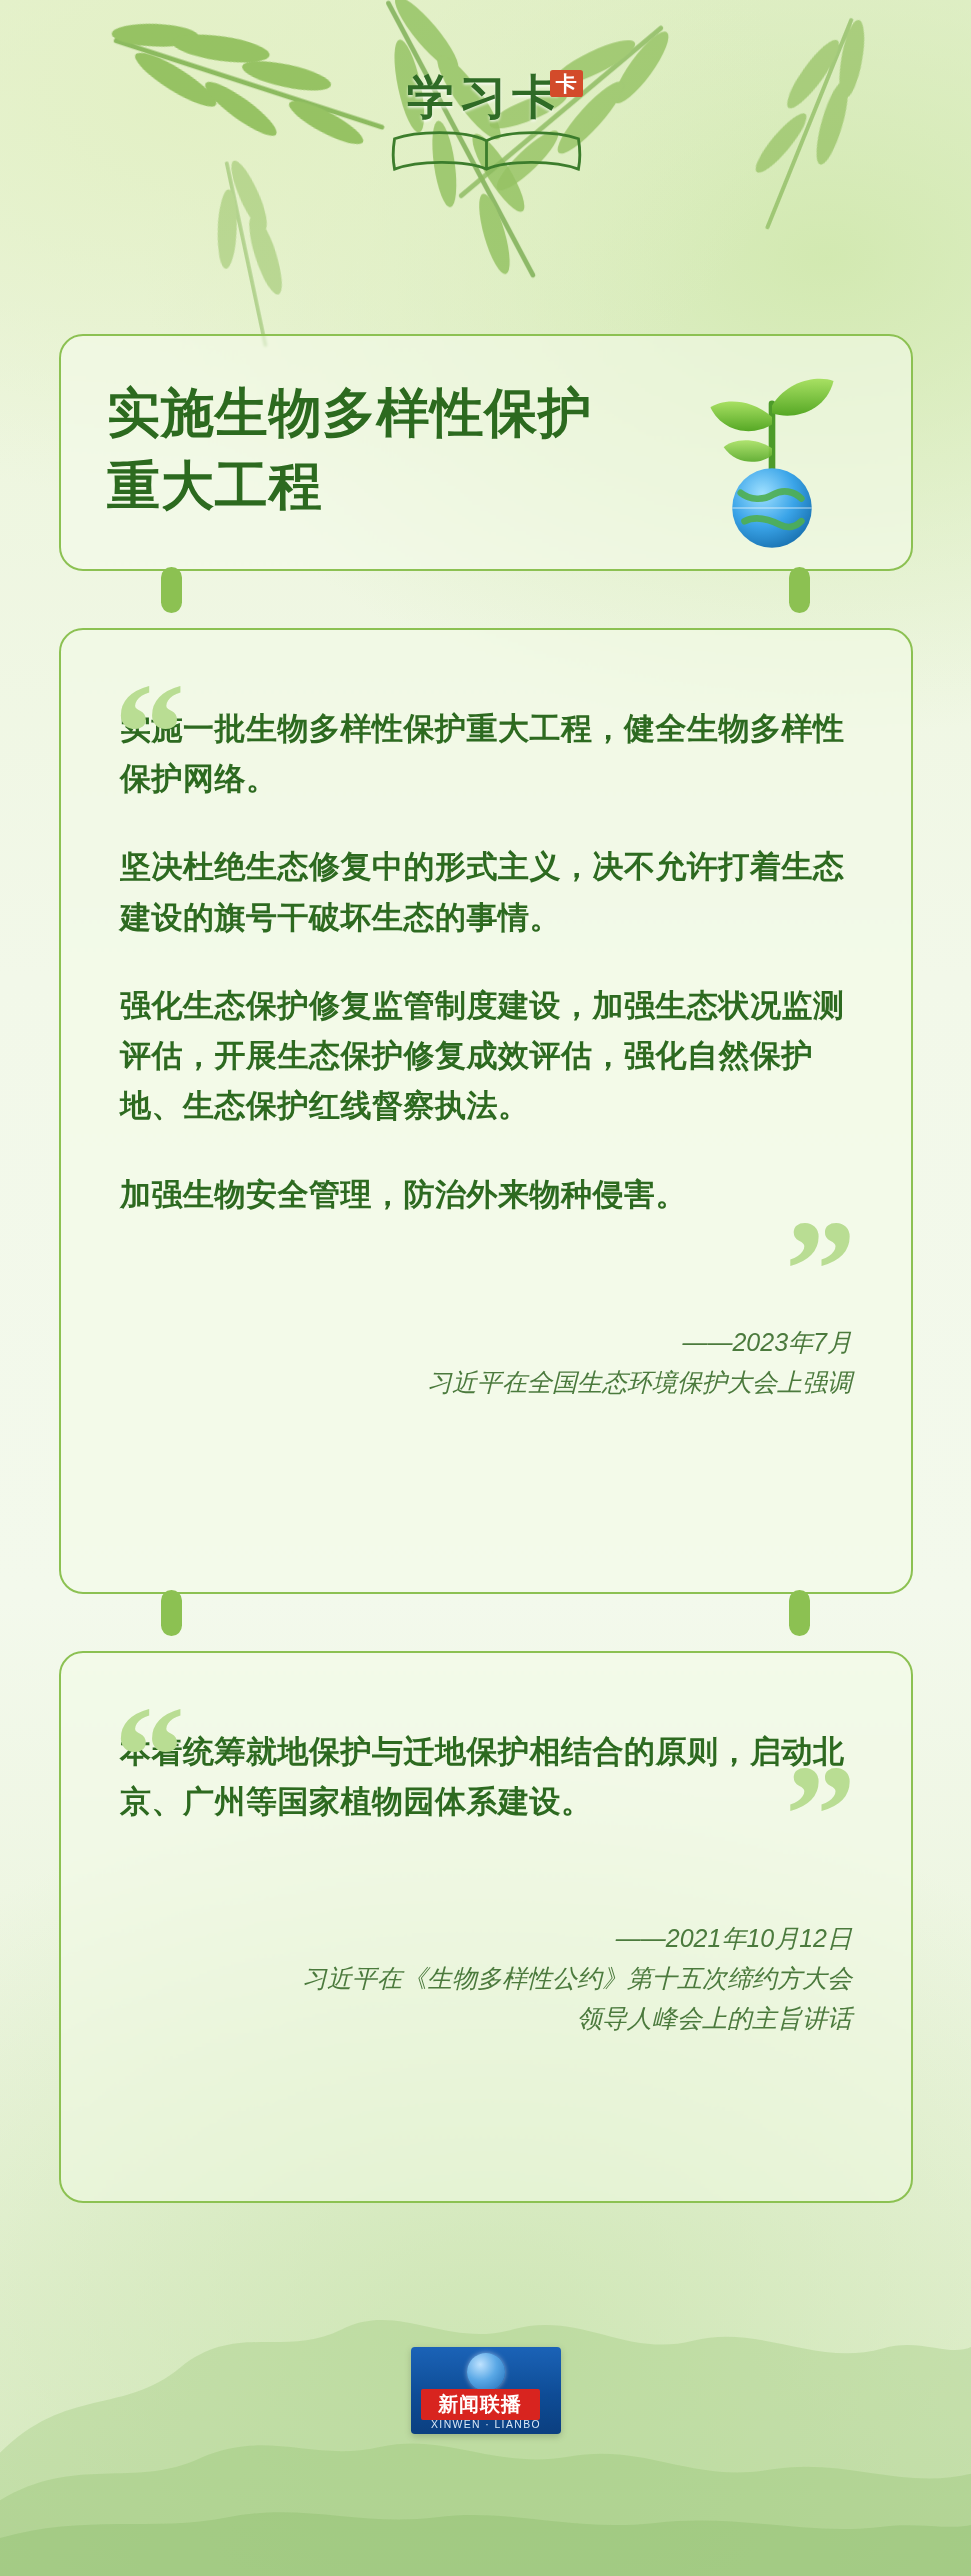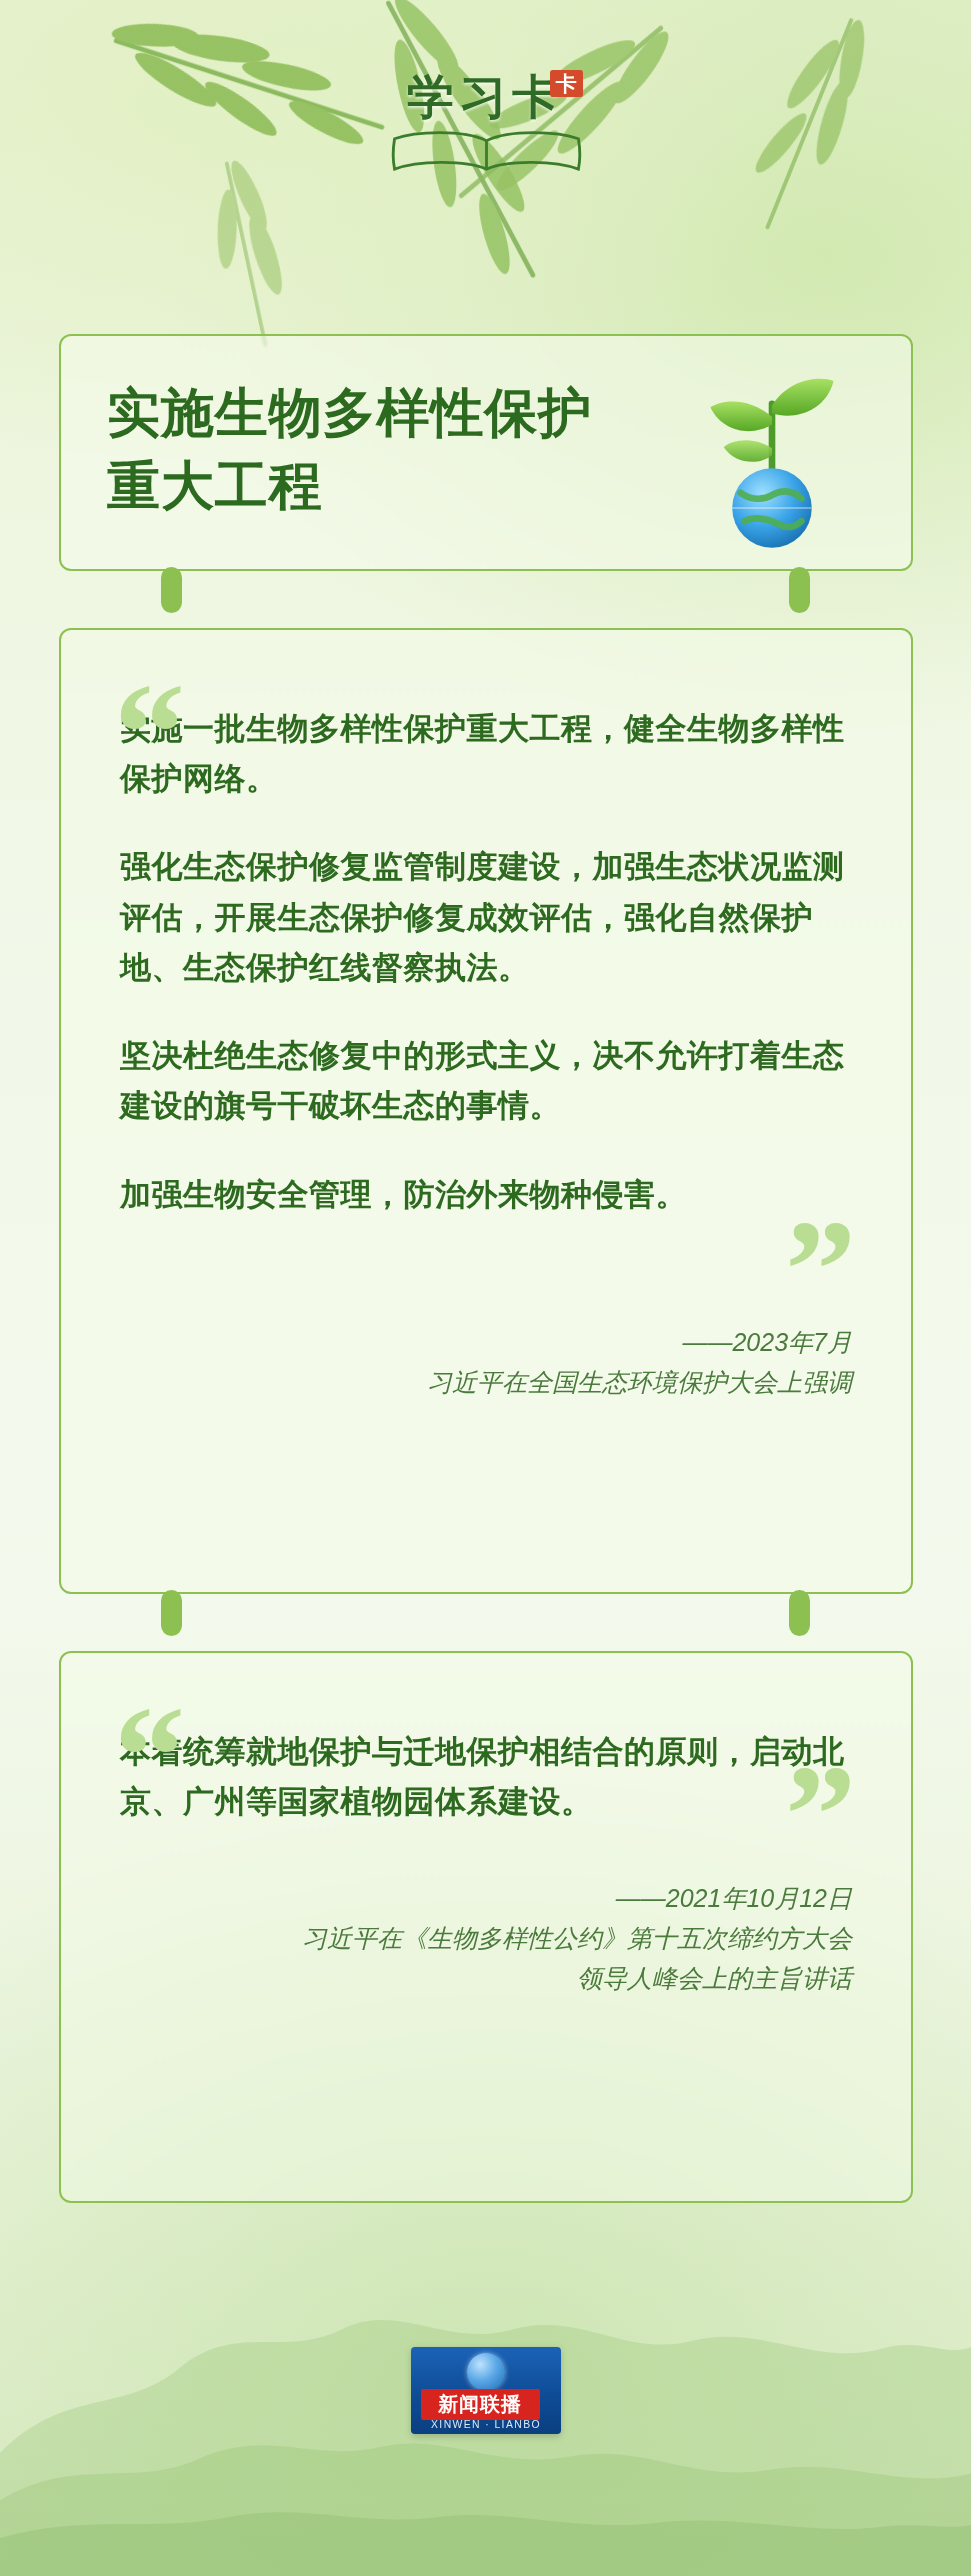--- a/index.html
+++ b/index.html
@@ -86,21 +86,21 @@
   }
   .emblem-book svg { display: block; margin: 0 auto; }
 
   
   .card {
     position: absolute;
     left: 59px;
     width: 854px;
     box-sizing: border-box;
     border: 2.8px solid #8cc152;
-    border-radius: 12px;
+    border-radius: 24px;
     background: rgba(255,255,255,0.30);
     backdrop-filter: blur(0.9px);
   }
 
   .card-title {
     top: 334px;
     height: 237px;
     background: rgba(246,252,236,0.55);
   }
   .title-text {
@@ -326,41 +326,41 @@
     </div>
   </div>
 
   <div class="peg" style="left: 161px; top: 567px;"></div>
   <div class="peg" style="left: 789px; top: 567px;"></div>
 
   <div class="card card-quote1">
     <div class="quote-body">
       <span class="qmark qmark-open">“</span>
       <p class="para">实施一批生物多样性保护重大工程，健全生物多样性保护网络。</p>
+      <p class="para">坚决杜绝生态修复中的形式主义，决不允许打着生态建设的旗号干破坏生态的事情。</p>
       <p class="para">强化生态保护修复监管制度建设，加强生态状况监测评估，开展生态保护修复成效评估，强化自然保护地、生态保护红线督察执法。</p>
-      <p class="para">坚决杜绝生态修复中的形式主义，决不允许打着生态建设的旗号干破坏生态的事情。</p>
       <p class="para">加强生物安全管理，防治外来物种侵害。</p>
       <span class="qmark qmark-close" style="right:55px; top:569px;">”</span>
     </div>
     <div class="attrib" style="margin-top:102px;">
       <span class="date">——2023年7月</span>
       <span class="src">习近平在全国生态环境保护大会上强调</span>
     </div>
   </div>
 
   <div class="peg" style="left: 161px; top: 1590px;"></div>
   <div class="peg" style="left: 789px; top: 1590px;"></div>
 
   <div class="card card-quote2">
     <div class="quote-body">
       <span class="qmark qmark-open">“</span>
       <p class="para">本着统筹就地保护与迁地保护相结合的原则，启动北京、广州等国家植物园体系建设。</p>
       <span class="qmark qmark-close" style="right:55px; top:91px;">”</span>
     </div>
-    <div class="attrib" style="margin-top:51px;">
+    <div class="attrib" style="margin-top:91px;">
       <span class="date">——2021年10月12日</span>
       <span class="src">习近平在《生物多样性公约》第十五次缔约方大会</span>
       <span class="src">领导人峰会上的主旨讲话</span>
     </div>
   </div>
 
   <div class="mountains">
     <svg viewBox="0 0 1024 560" preserveAspectRatio="none" xmlns="http://www.w3.org/2000/svg">
       <g opacity="0.35" fill="#9ec97a">
         <path d="M0 430 C70 360 130 390 190 340 C250 292 300 330 360 300 C420 270 470 320 540 300 C610 280 660 330 730 312 C800 294 860 340 930 320 C970 308 1000 330 1024 318 L1024 560 L0 560 Z"></path>

